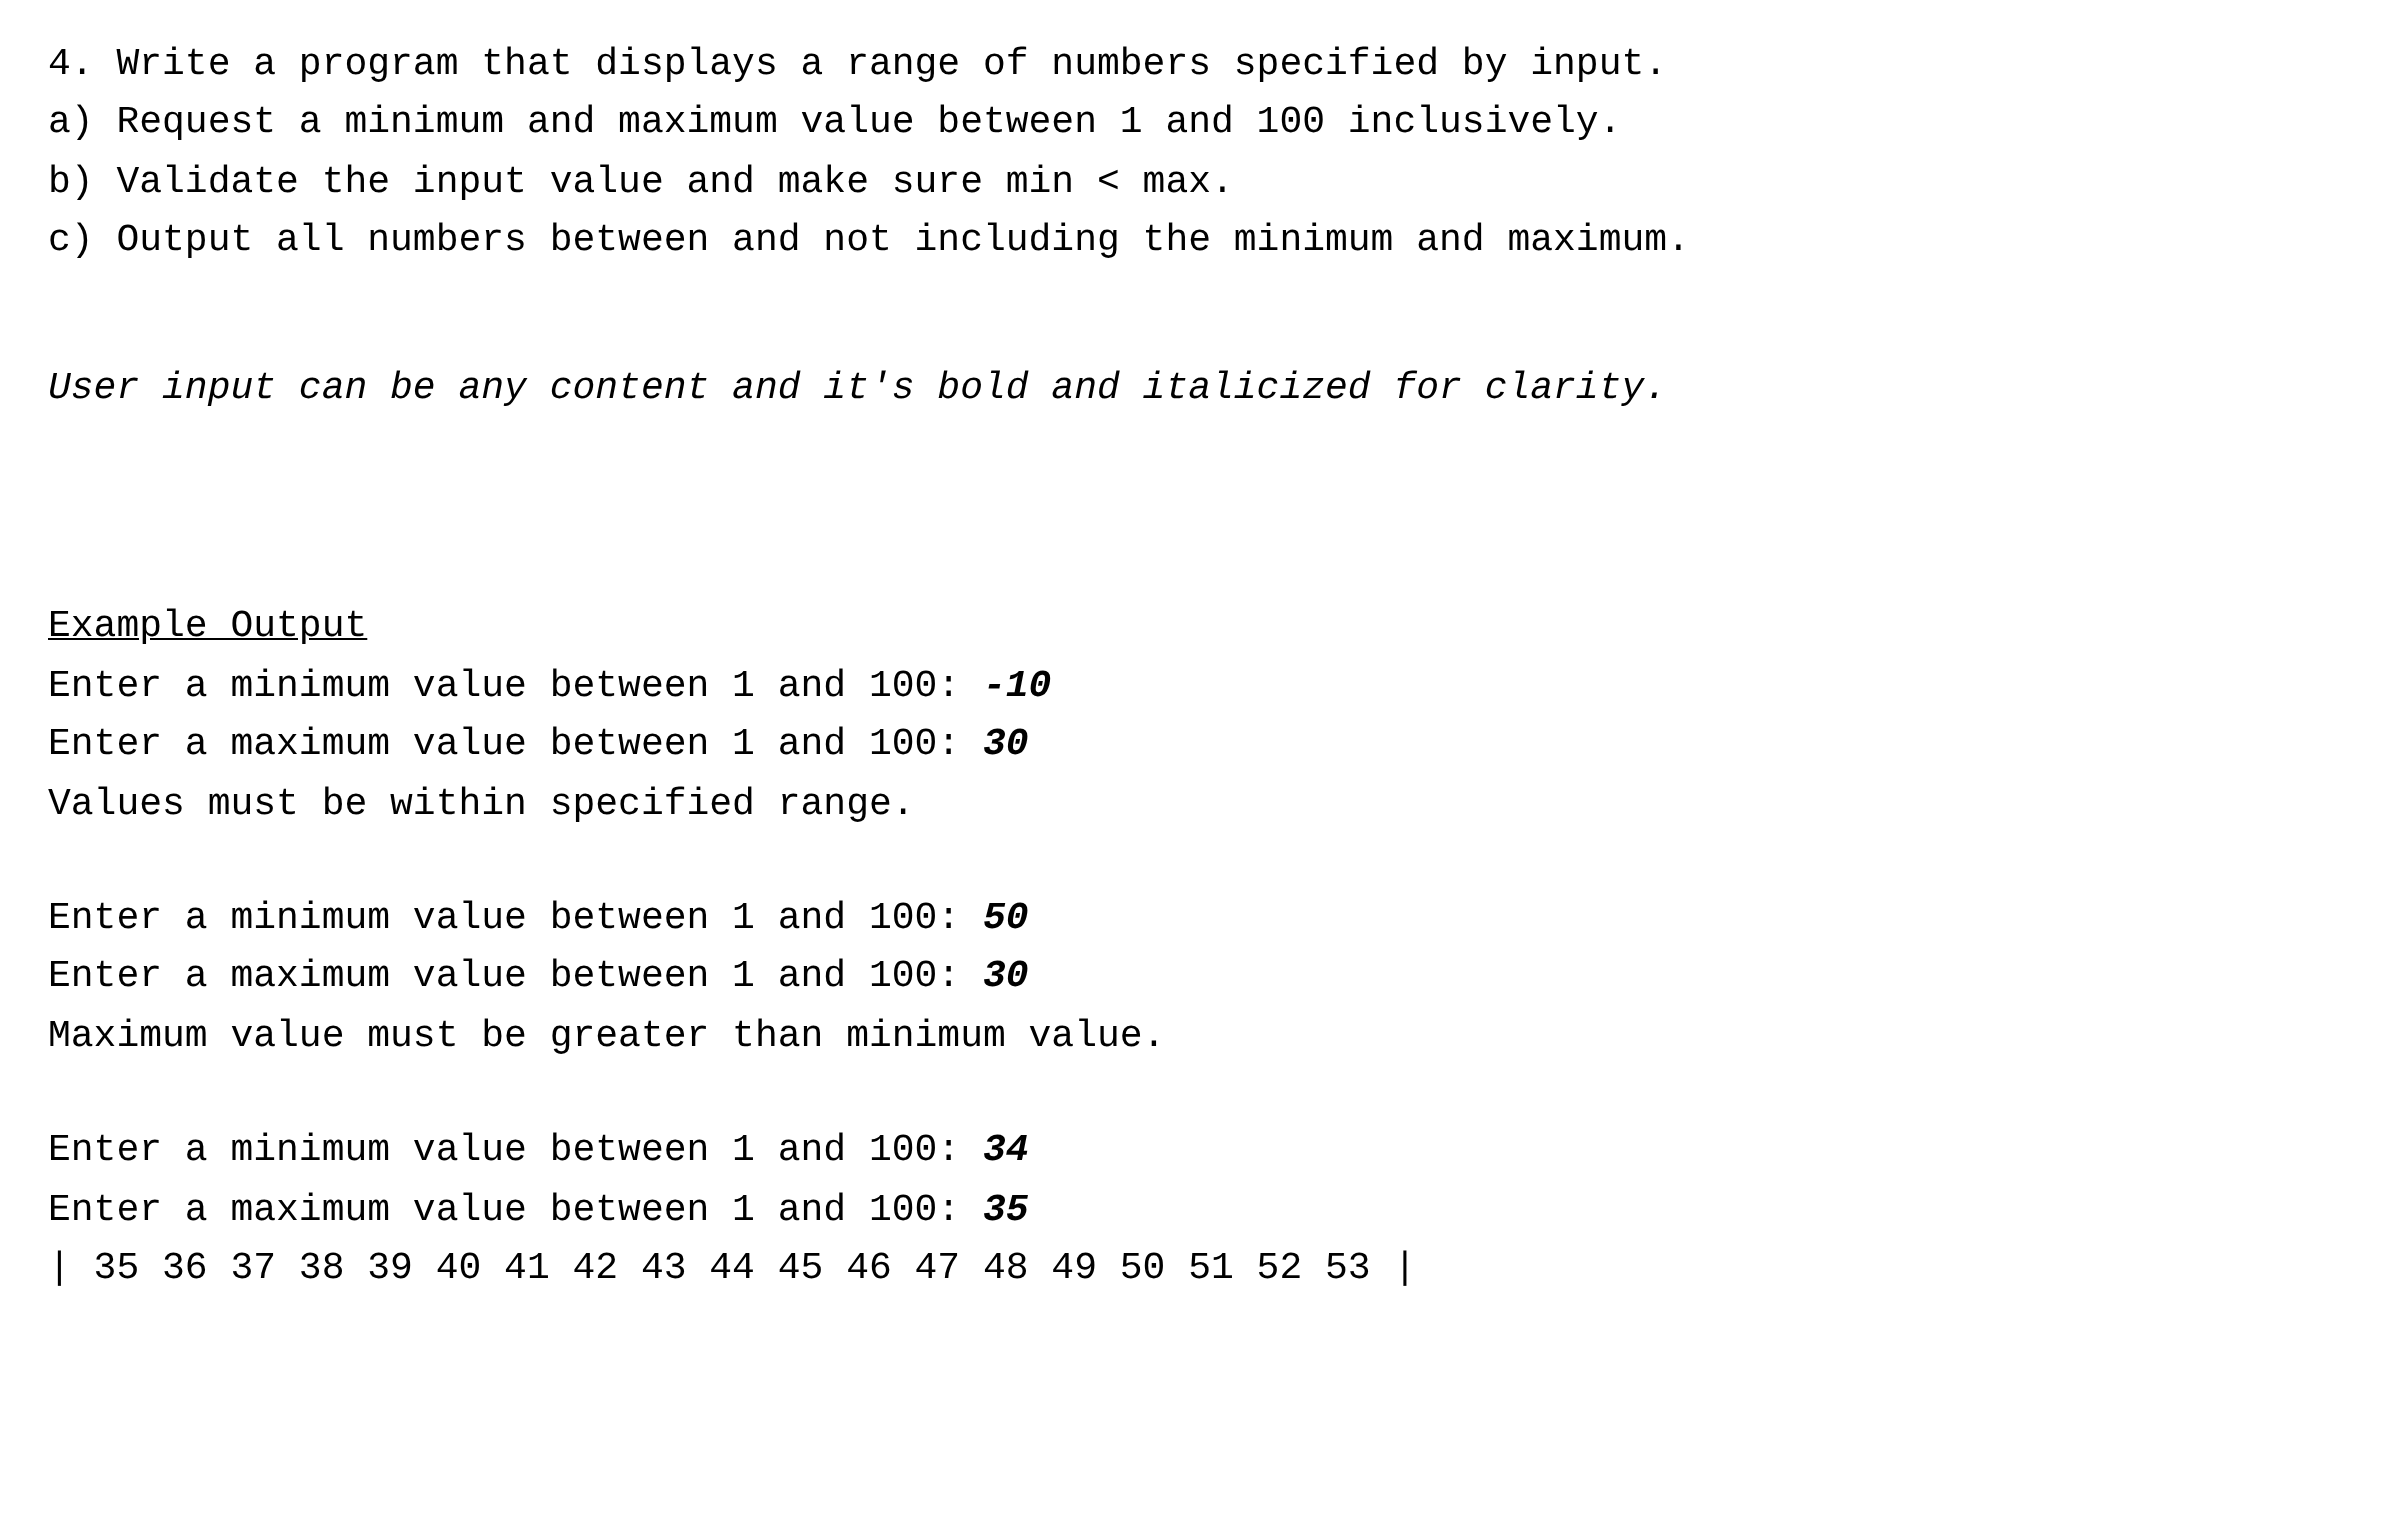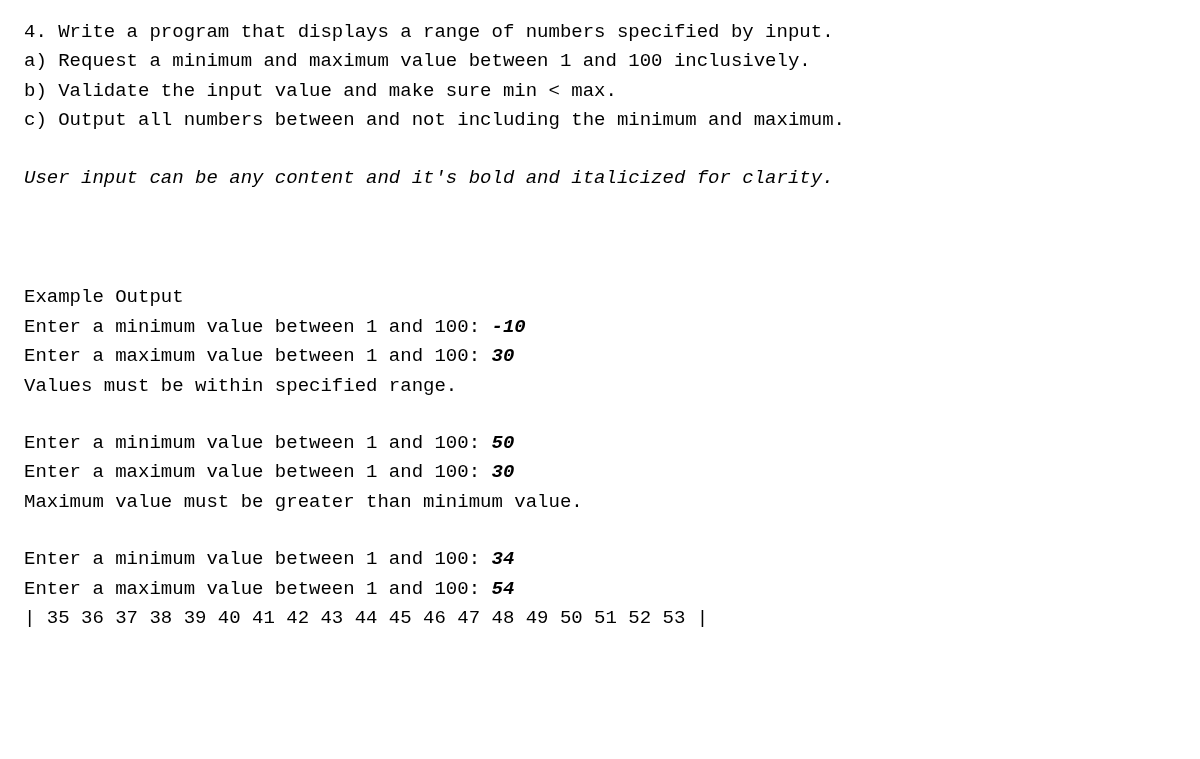--- a/index.html
+++ b/index.html
@@ -11,22 +11,24 @@
       background: #ffffff;
       color: #000000;
       width: 1200px;
       box-sizing: border-box;
     }
     .line {
       white-space: pre-wrap;
     }
     .italic {
       font-style: italic;
+      margin-top: 16px;
     }
     .underline {
+      text-decoration: underline;
     }
     .spacer {
       height: 28px;
     }
     .big-spacer {
       height: 90px;
     }
     .input-val {
       font-weight: bold;
       font-style: italic;
@@ -54,14 +56,14 @@
 
 <div class="spacer"></div>
 
 <div class="line"><span>Enter a minimum value between 1 and 100: </span><span class="input-val">50</span></div>
 <div class="line"><span>Enter a maximum value between 1 and 100: </span><span class="input-val">30</span></div>
 <div class="line">Maximum value must be greater than minimum value.</div>
 
 <div class="spacer"></div>
 
 <div class="line"><span>Enter a minimum value between 1 and 100: </span><span class="input-val">34</span></div>
-<div class="line"><span>Enter a maximum value between 1 and 100: </span><span class="input-val">54</span></div>
+<div class="line"><span>Enter a maximum value between 1 and 100: </span><span class="input-val">35</span></div>
 <div class="line">| 35 36 37 38 39 40 41 42 43 44 45 46 47 48 49 50 51 52 53 |</div>
 
 </body></html>

